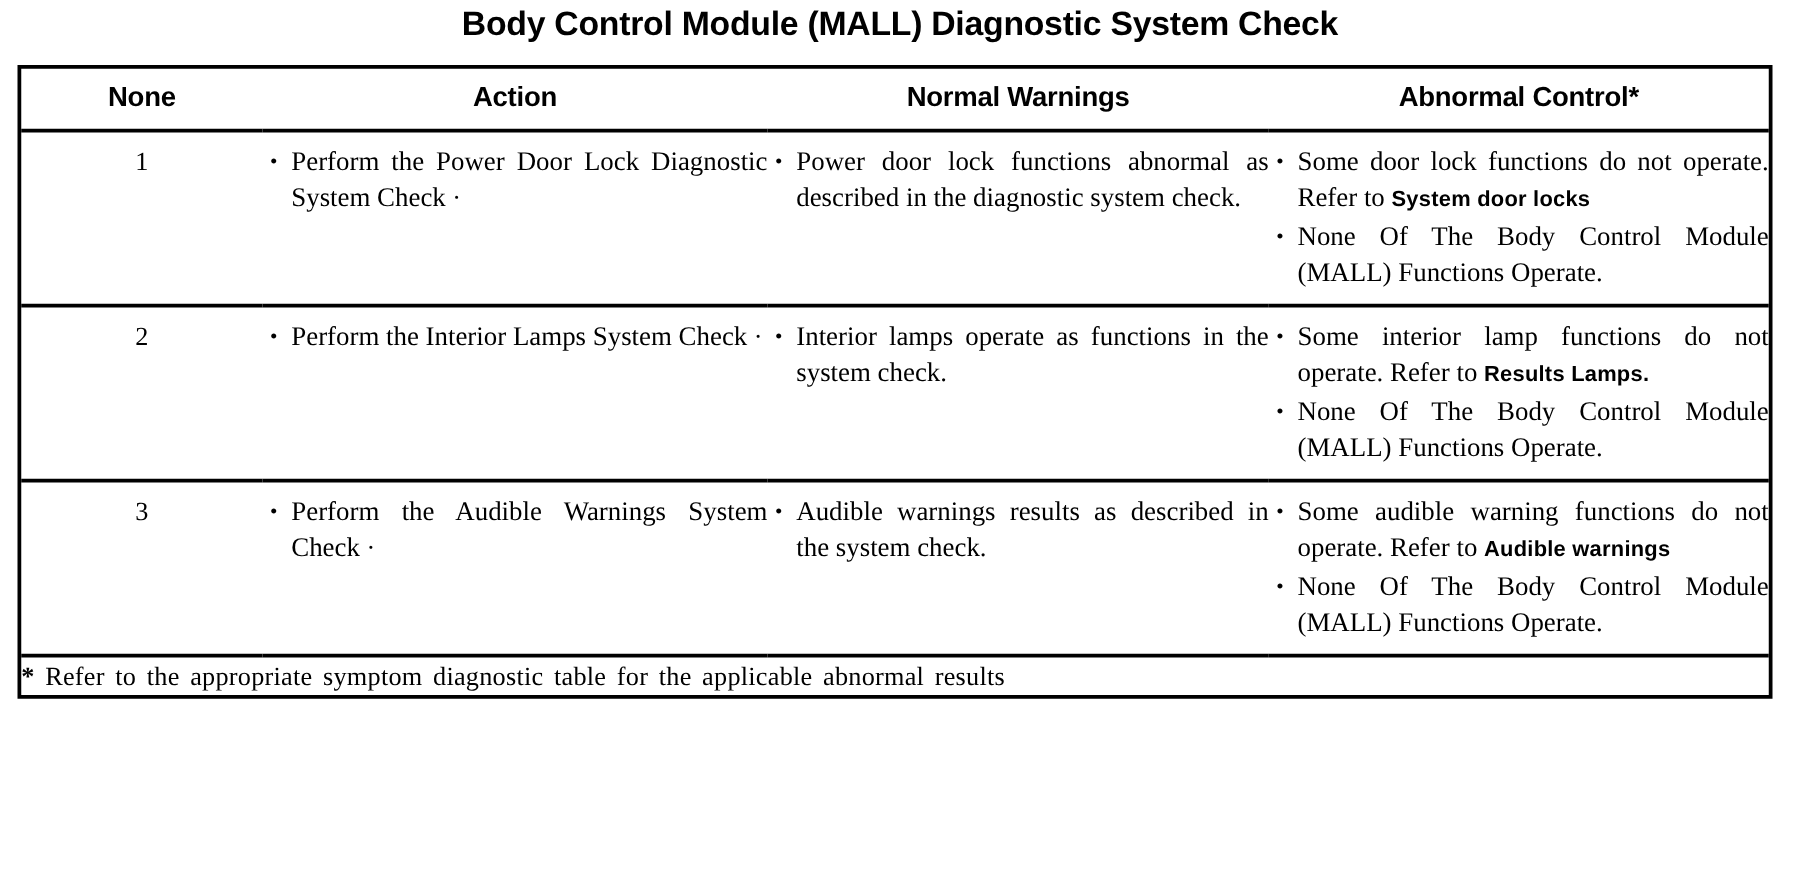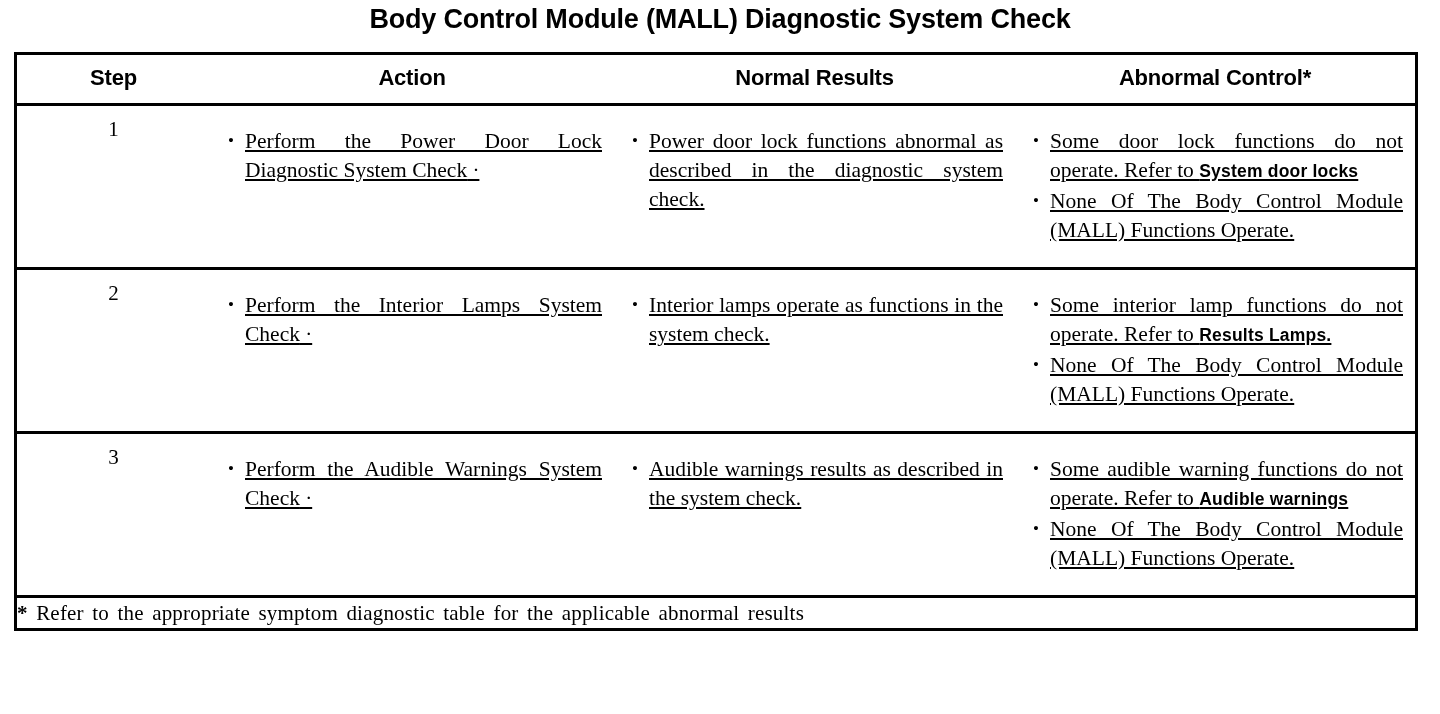--- a/index.html
+++ b/index.html
@@ -97,23 +97,22 @@
     font-size: 21px;
     line-height: 28px;
     padding-top: 11px;
   }
 
   td.text-cell { padding-left: 0; padding-right: 6px; }
 
   
   ul.blist {
     list-style: none;
-    margin: 12px;
+    margin: 0;
     padding: 0;
-    text-decoration: underline;
   }
   ul.blist li {
     position: relative;
     padding-left: 23px;
     font-size: 21.5px;
     line-height: 29px;
     text-align: justify;
     text-justify: inter-word;
     margin: 0 0 1px 0;
   }
@@ -167,23 +166,23 @@
   <div class="table-wrap">
     <table class="diag">
       <colgroup>
         <col class="c-step">
           <col class="c-action">
           <col class="c-normal">
           <col class="c-abnormal">
       </colgroup>
       <thead>
         <tr class="head-row">
-          <th class="v-div">Step</th>
+          <th class="v-div">None</th>
           <th class="v-div">Action</th>
-          <th class="v-div">Normal Results</th>
+          <th class="v-div">Normal Warnings</th>
           <th>Abnormal Control*</th>
         </tr>
       </thead>
       <tbody>
 
         <tr class="body-row">
           <td class="step-cell v-div">1</td>
           <td class="text-cell v-div">
             <ul class="blist inset-action">
               <li>Perform the Power Door Lock Diagnostic System Check<span class="middot"> ·</span></li>

